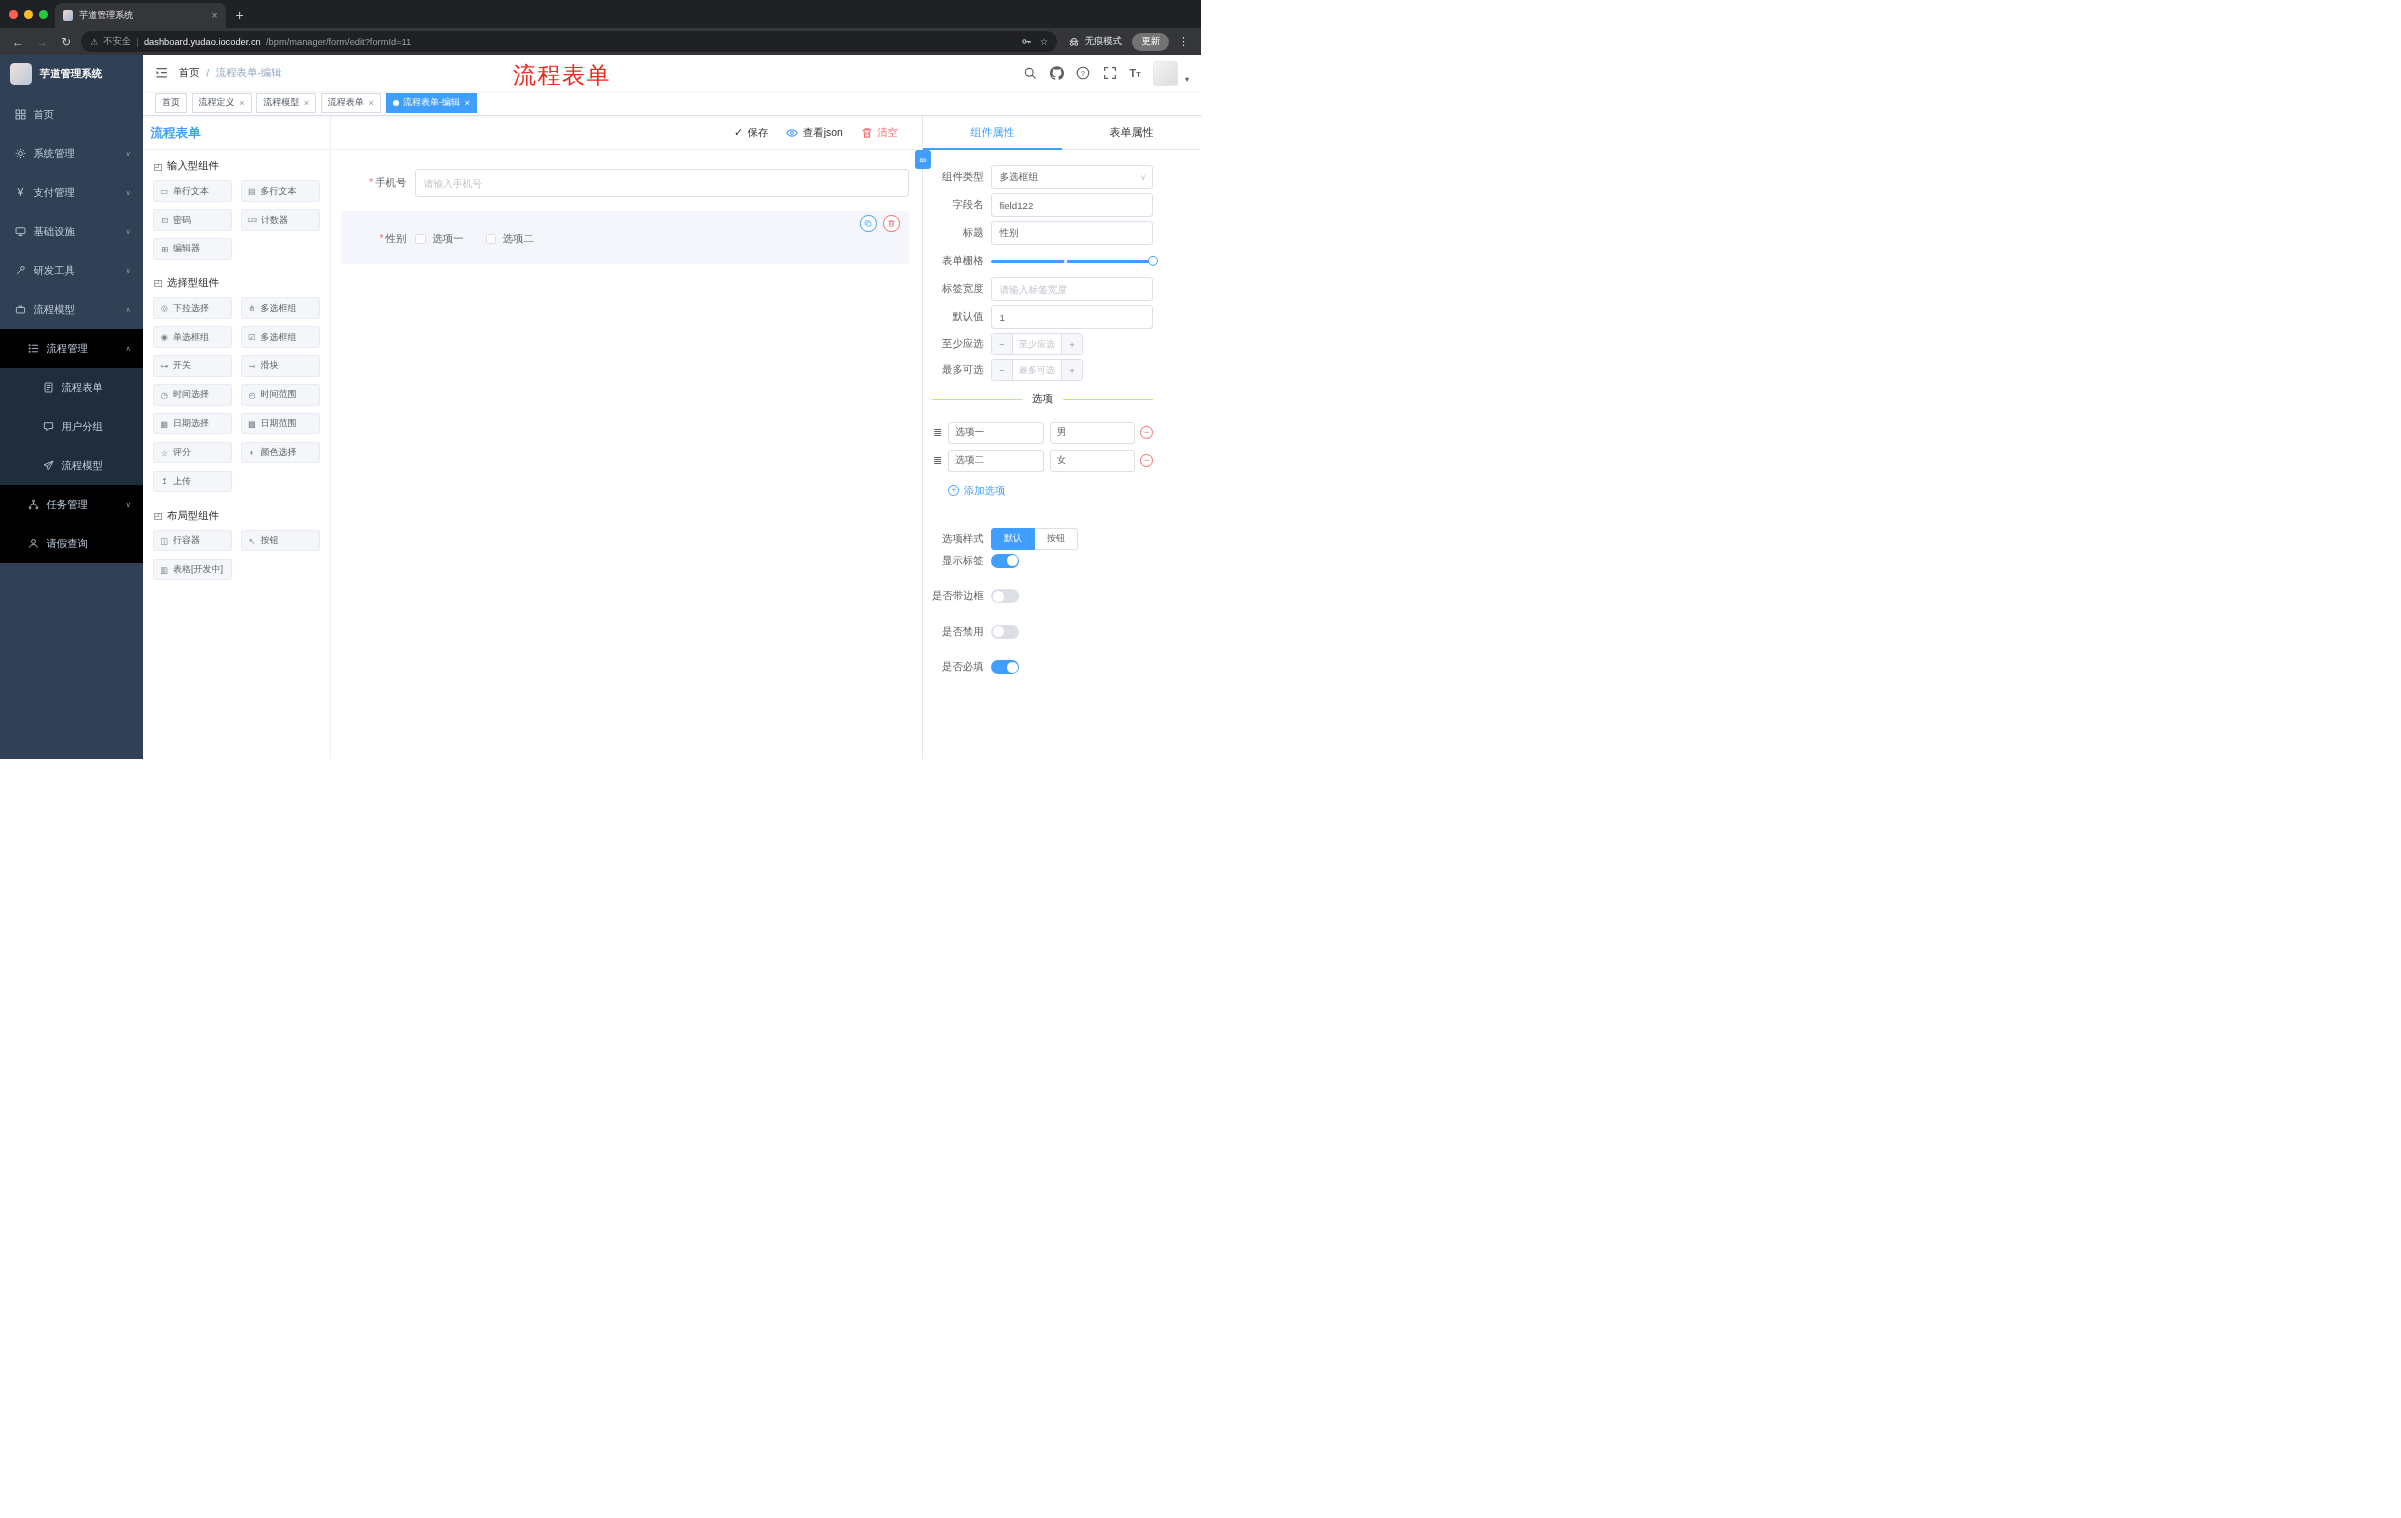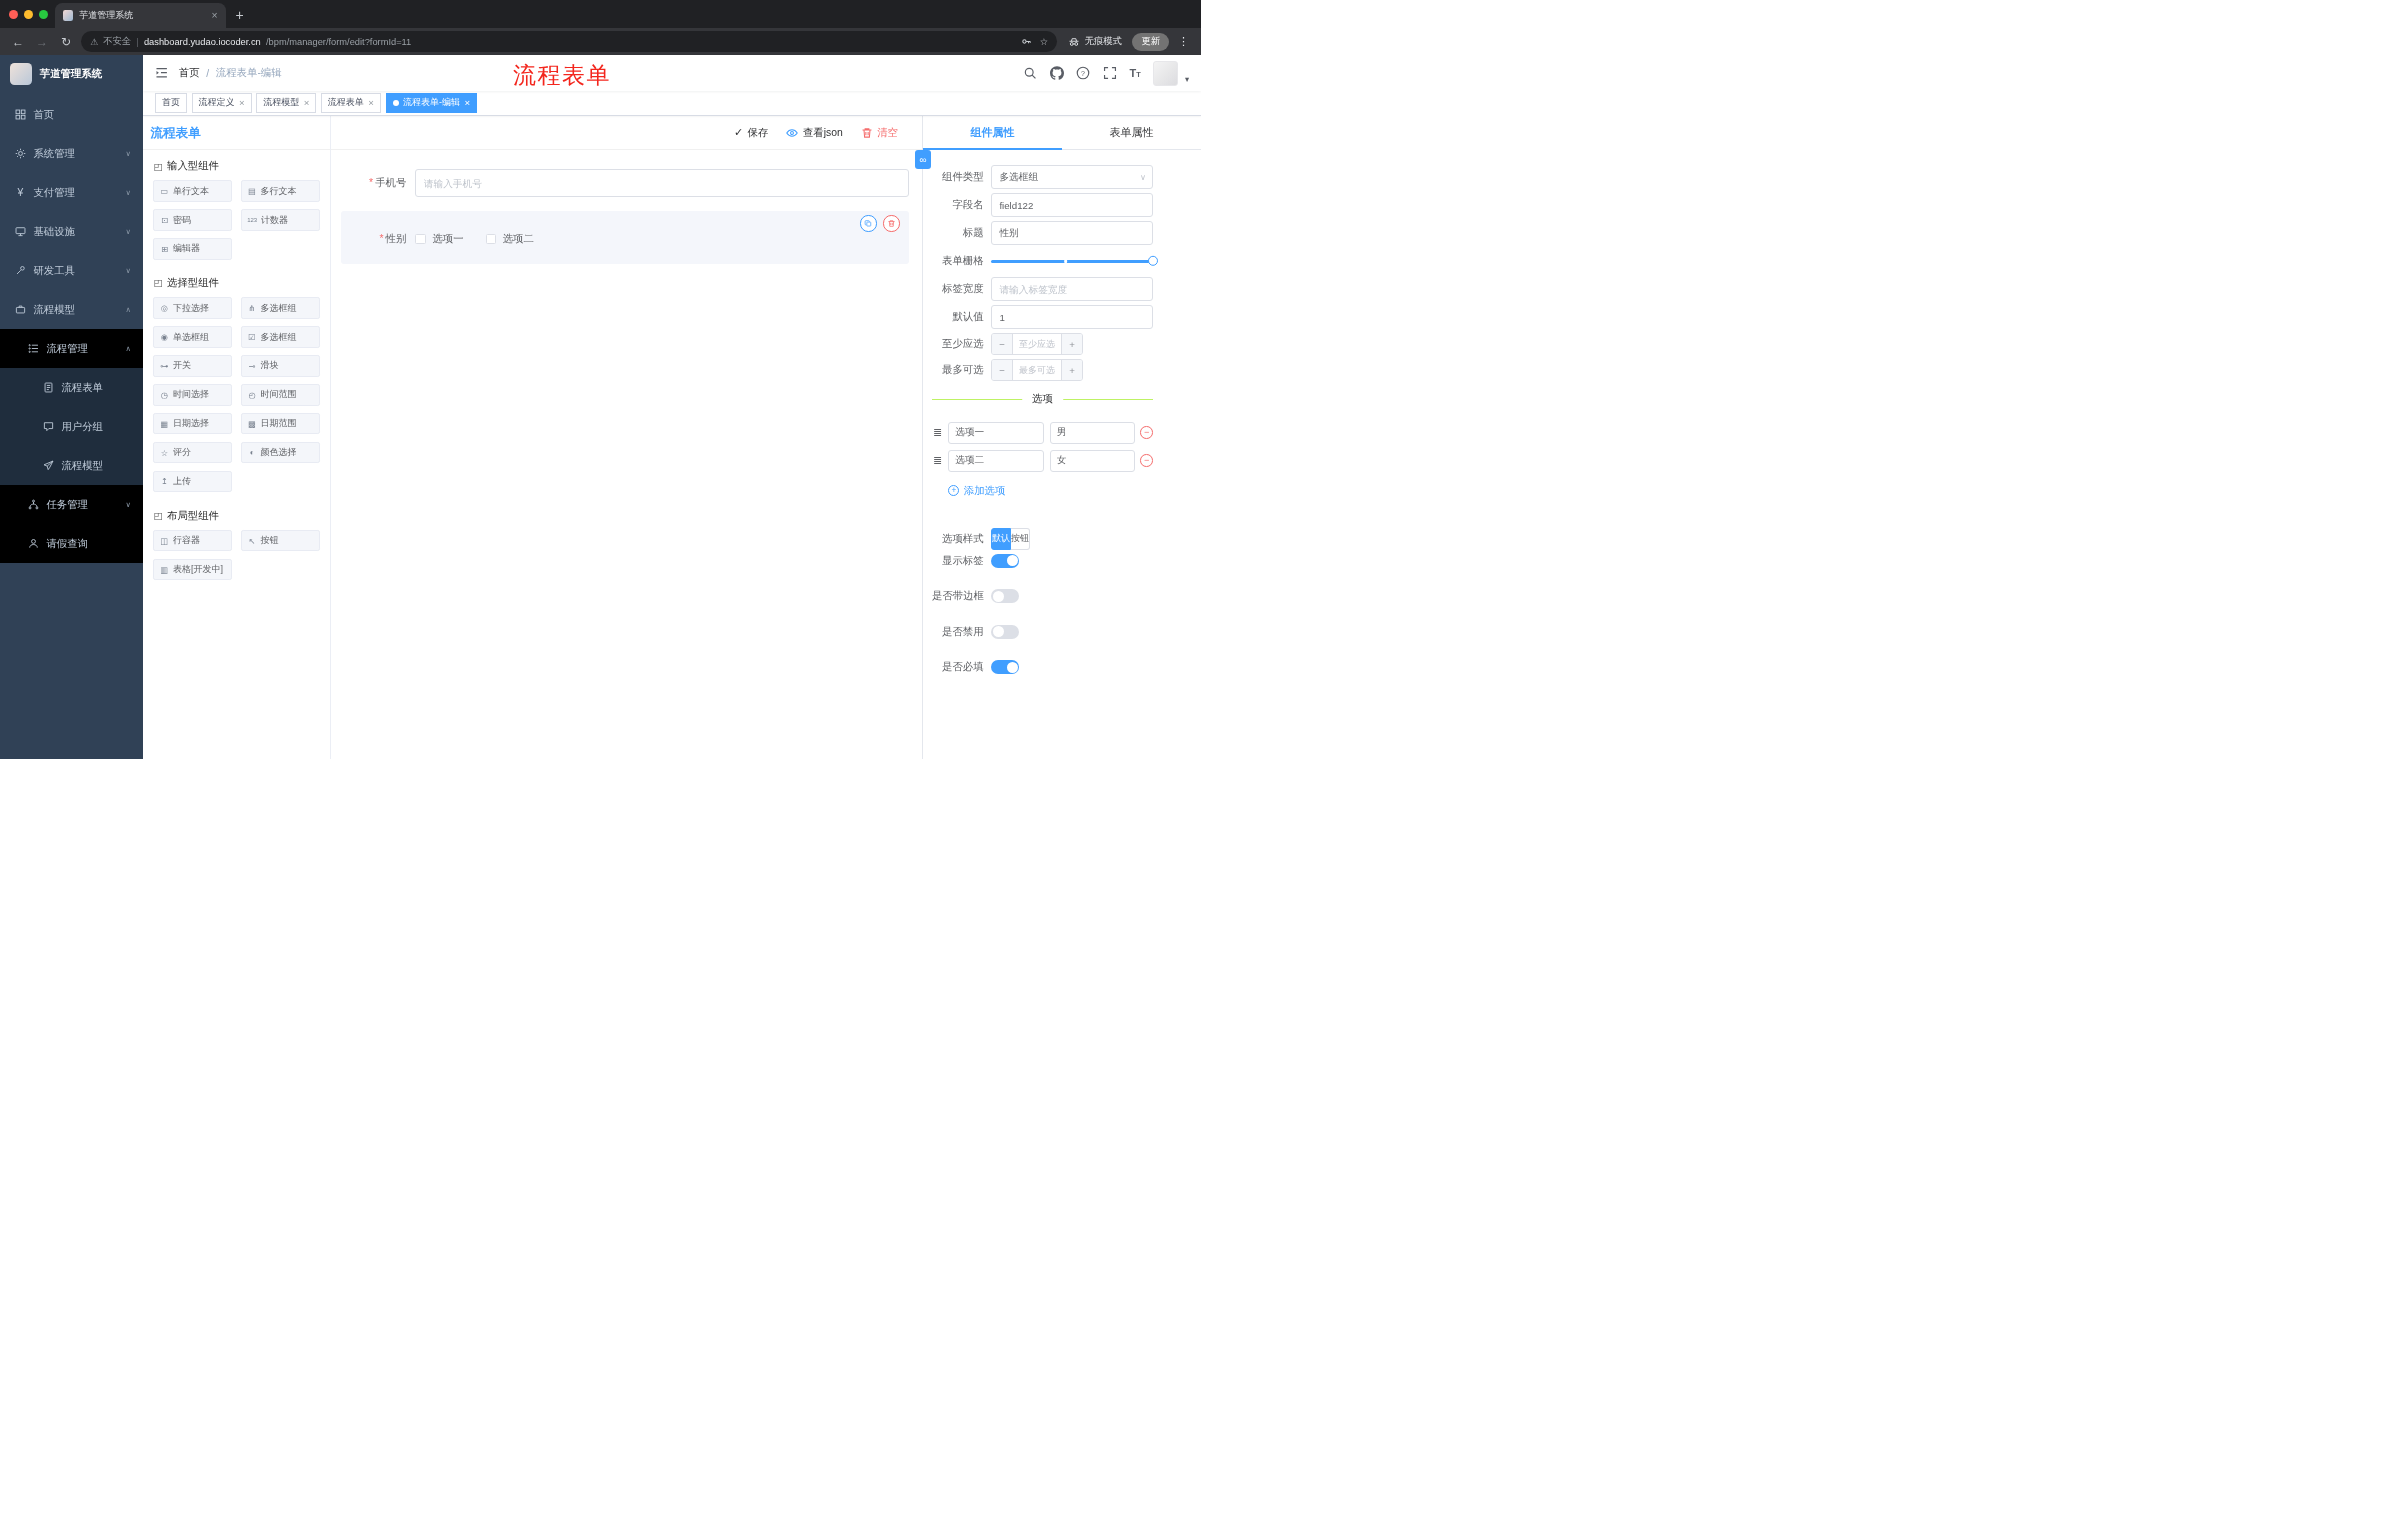--- a/index.html
+++ b/index.html
@@ -115,21 +115,21 @@
   .circle-btn{width:16.3px;height:16.3px;border-radius:50%;background:#fff;border:0.7px solid #409eff;color:#409eff;
               display:flex;align-items:center;justify-content:center;cursor:pointer}
   .circle-btn svg{width:9px;height:9px;stroke:currentColor;fill:none;stroke-width:1.3}
   .circle-btn.del{border-color:#f56c6c;color:#f56c6c}
   .cb{display:inline-flex;align-items:center;gap:6.7px;margin-right:22px;font-size:10.4px;color:#606266}
   .cb .box{width:10.4px;height:10.4px;border:0.7px solid #dcdfe6;border-radius:1.5px;background:#fff}
 
   .right-panel{width:279px;border-left:0.7px solid #e4e7ed;display:flex;flex-direction:column;position:relative;flex-shrink:0}
   .props-tabs{height:34px;display:flex;border-bottom:0.7px solid #e4e7ed;flex-shrink:0}
   .ptab{flex:1;display:flex;align-items:center;justify-content:center;font-size:11px;color:#303133;cursor:pointer;position:relative}
-  .ptab.active{color:#409eff;font-weight:700}
+  .ptab.active{color:#409eff;font-weight:400}
   .ptab.active::after{content:"";position:absolute;bottom:-0.7px;left:0;right:0;height:1.5px;background:#409eff}
   .link-float{position:absolute;left:-8.2px;top:34px;width:16.3px;height:18.6px;background:#409eff;border-radius:3px;
               color:#fff;font-size:9.7px;display:flex;align-items:center;justify-content:center;z-index:2;cursor:pointer}
   .props-body{flex:1;padding:15px 48px 0 9px;overflow:hidden}
   .p-row{display:flex;align-items:center;margin-bottom:4px}
   .p-label{width:59px;text-align:right;padding-right:7.4px;font-size:10.4px;color:#606266;flex-shrink:0;white-space:nowrap}
   .p-ctrl{flex:1;min-width:0;display:flex;align-items:center}
   .el-select{width:100%;height:24px;border:0.7px solid #dcdfe6;border-radius:3px;display:flex;align-items:center;
              justify-content:space-between;padding:0 6px 0 7.4px;font-size:9.7px;color:#606266;cursor:pointer;background:#fff}
   .caret{color:#c0c4cc;font-size:8.2px}
@@ -151,21 +151,21 @@
   .opt-handle{color:#606266;font-size:11px;width:11px;text-align:center;cursor:grab;flex-shrink:0}
   .opt-input{height:22px;border:0.7px solid #dcdfe6;border-radius:3px;padding:0 6px;font-size:9.7px;color:#606266;min-width:0;outline:none}
   .w-lab{flex:1.15}.w-val{flex:1}
   .opt-del{width:12.6px;height:12.6px;border-radius:50%;border:0.7px solid #f56c6c;color:#f56c6c;font-size:9px;line-height:1;
            display:flex;align-items:center;justify-content:center;cursor:pointer;flex-shrink:0}
   .add-opt{display:inline-flex;align-items:center;gap:4.5px;color:#409eff;font-size:10.4px;margin:6px 0 0 16.3px;cursor:pointer}
   .add-ic{width:11px;height:11px;border:0.7px solid #409eff;border-radius:50%;display:flex;align-items:center;
           justify-content:center;font-size:8.2px;line-height:1}
   .style-row{margin-top:30px}
   .rbg{display:inline-flex}
-  .rb{height:22px;padding:0 0;border:0.7px solid #dcdfe6;font-size:9px;color:#606266;display:flex;align-items:center;
+  .rb{height:22px;padding:0 12px;border:0.7px solid #dcdfe6;font-size:9px;color:#606266;display:flex;align-items:center;
       background:#fff;cursor:pointer}
   .rb.first{border-radius:3px 0 0 3px}
   .rb.last{border-radius:0 3px 3px 0;border-left:0}
   .rb.active{background:#409eff;border-color:#409eff;color:#fff}
   .sw-row{margin-bottom:21.5px}
   .switch{width:28px;height:14px;border-radius:7.4px;background:#dcdfe6;position:relative;cursor:pointer}
   .switch.on{background:#409eff}
   .switch::after{content:"";position:absolute;top:1.5px;left:1.5px;width:11px;height:11px;border-radius:50%;background:#fff}
   .switch.on::after{left:auto;right:1.5px}
 </style>

